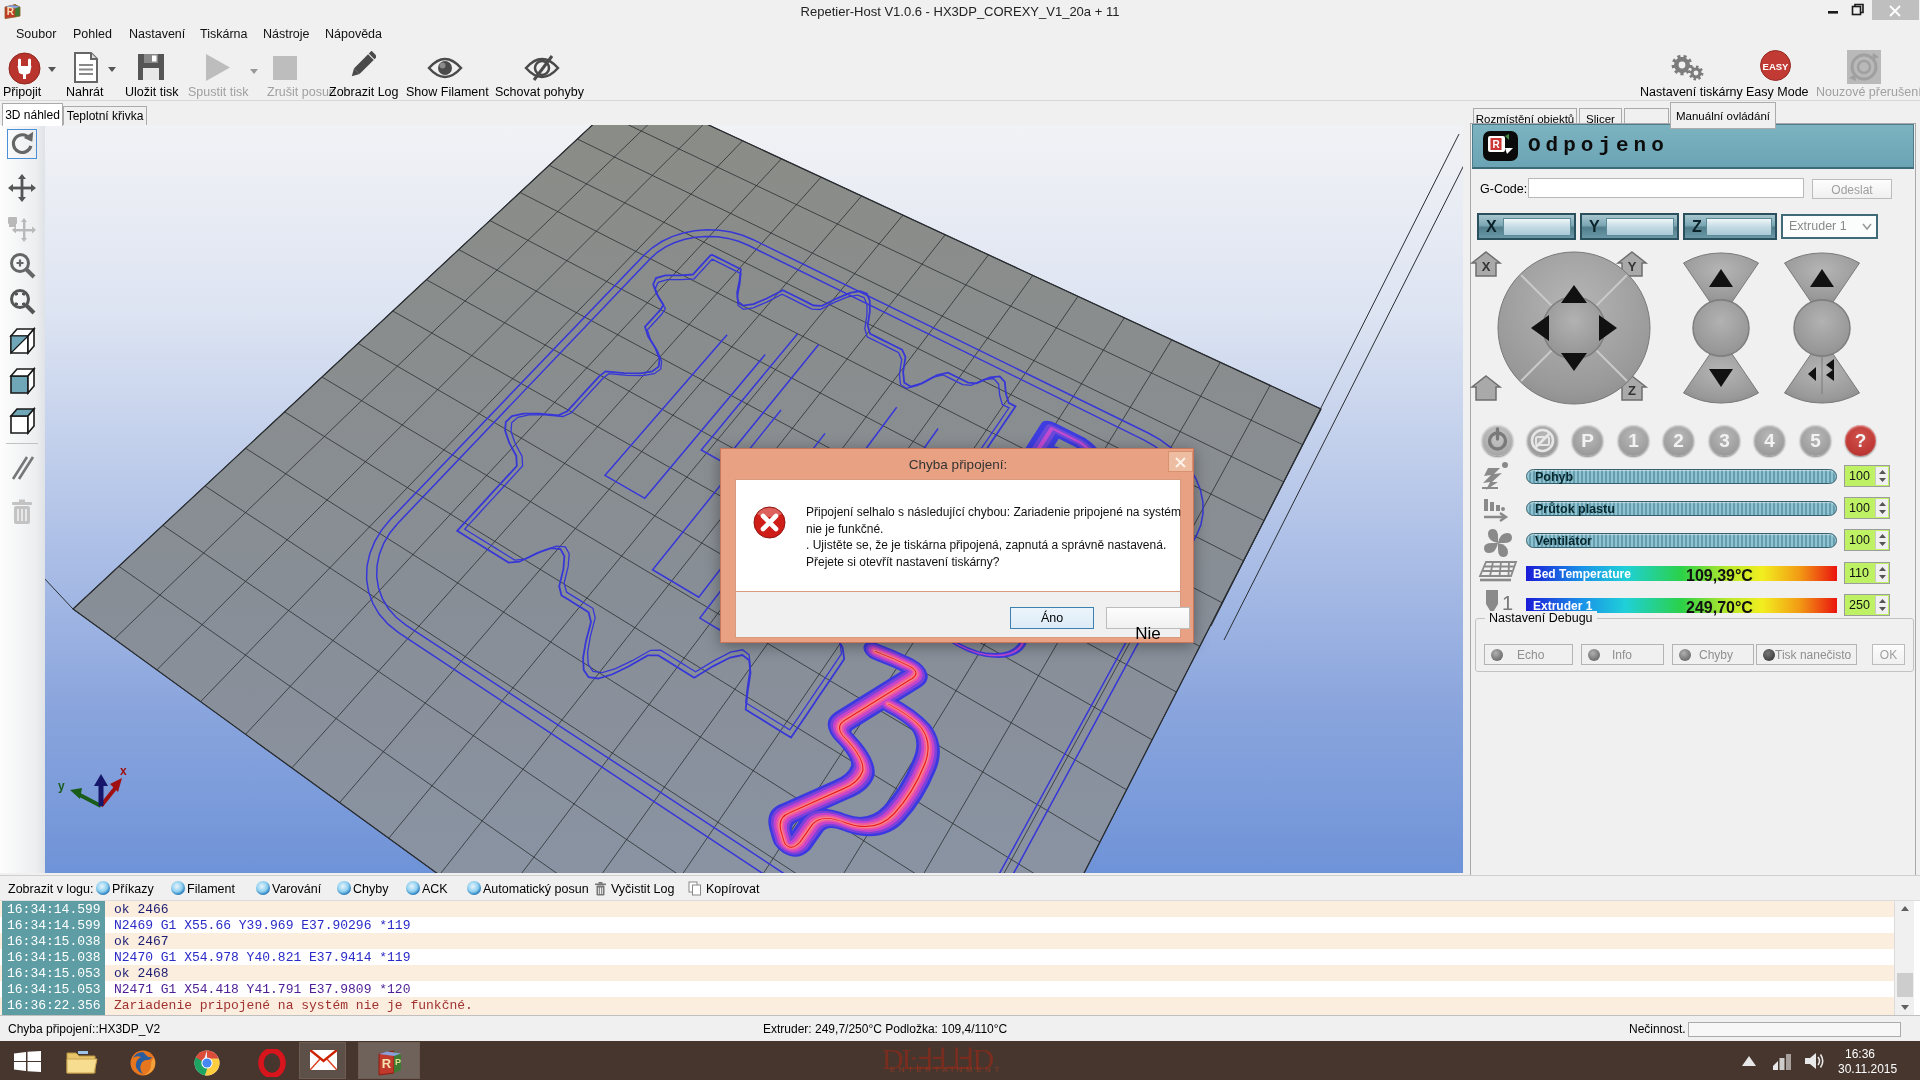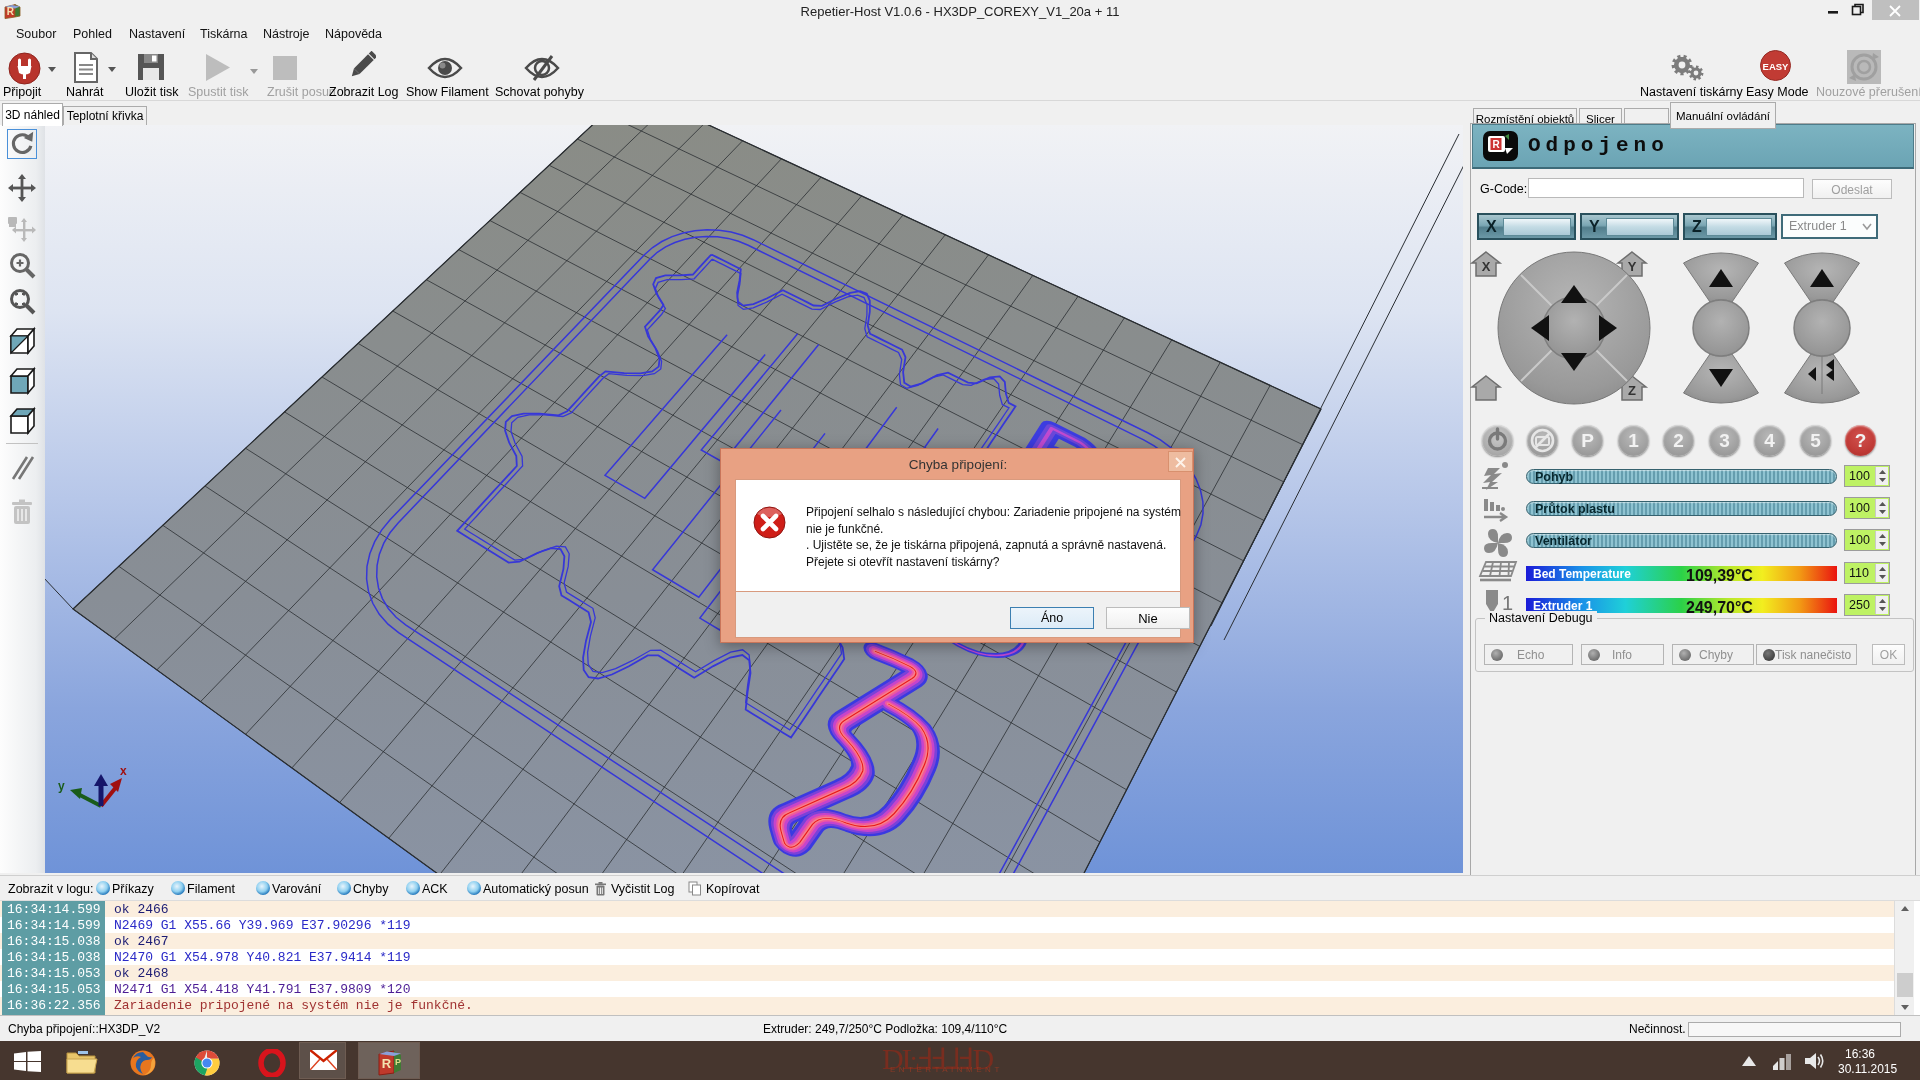--- a/index.html
+++ b/index.html
@@ -636,15 +636,15 @@
   <svg class="abs" style="left:17px;top:26px" width="33" height="33" viewBox="0 0 33 33">
    <circle cx="16.5" cy="16.5" r="15.5" fill="#cf1e18"></circle>
    <circle cx="16.5" cy="16.5" r="15.5" fill="none" stroke="#8e1410" stroke-width="1"></circle>
    <path d="M4 8 A15.5 15.5 0 0 1 29 8 Q 17 14 4 8 Z" fill="#ffffff" opacity=".3"></path>
    <path d="M10 10 L23 23 M23 10 L10 23" stroke="#fff" stroke-width="4.6" stroke-linecap="round"></path>
   </svg>
   <div class="abs" style="left:70px;top:24px;width:390px;font-size:12px;color:#111;line-height:16.5px;white-space:nowrap">Připojení selhalo s následující chybou: Zariadenie pripojené na systém<br>nie je funkčné.<br>. Ujistěte se, že je tiskárna připojená, zapnutá a správně nastavená.<br>Přejete si otevřít nastavení tiskárny?</div>
  </div>
  <div class="abs" style="left:14px;top:143px;width:446px;height:46px;background:#f0f0f0;border:1px solid #d89a7e;border-top:none">
   <div class="btn" style="left:274px;top:15px;width:84px;height:22px;border:1px solid #3c7fb1;background:linear-gradient(180deg,#ecf4fb,#dcebf7);padding-top:3px;font-size:12.5px">Áno</div>
-  <div class="btn" style="left:370px;top:15px;width:84px;height:22px;padding-top:3px;font-size:13px">Nie</div>
+  <div class="btn" style="left:370px;top:15px;width:84px;height:22px;padding-top:16px;font-size:17px">Nie</div>
  </div>
 </div>
 
 </body></html>

